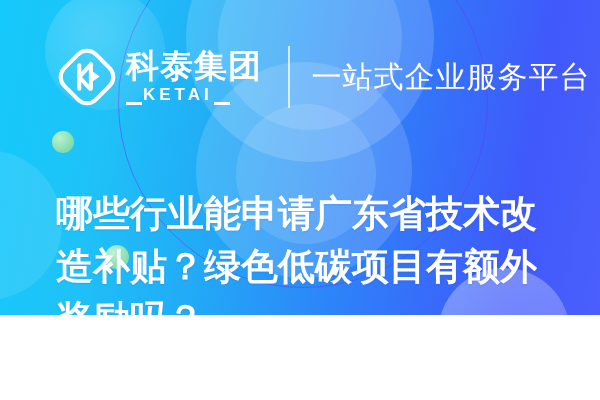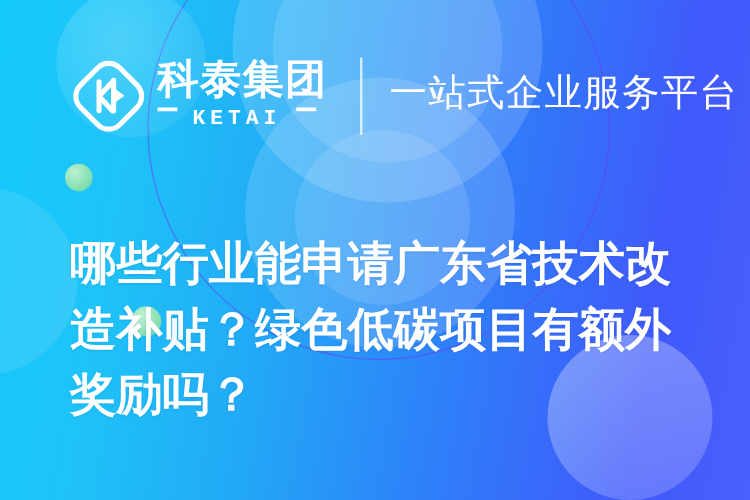--- a/index.html
+++ b/index.html
@@ -3,23 +3,23 @@
 <meta charset="utf-8">
 <style>
   html, body {
     margin: 0;
     padding: 0;
     background: #ffffff;
   }
   #banner {
     position: relative;
     width: 600px;
-    height: 400px;
+    height: 315px;
     overflow: hidden;
-    font-family: Liberation Mono, monospace;
+    font-family: Liberation Sans, sans-serif;
     background: linear-gradient(100deg, #15c9fb 0%, #1ec3f8 18%, #22a9f6 38%, #2f7ef9 62%, #4059fb 85%, #4a5ffc 100%);
   }
 
   
   .deco { position: absolute; pointer-events: none; }
 
   .blob-logo {
     left: 45px; top: -10px;
     width: 120px; height: 120px;
     border-radius: 50%;
@@ -100,22 +100,22 @@
   .logo-cn {
     font-size: 33px;
     font-weight: 700;
     color: #ffffff;
     letter-spacing: 1px;
     line-height: 1.02;
     white-space: nowrap;
   }
   .logo-en-row {
     display: flex;
-    align-items: flex-start;
-    gap: 12px;
+    align-items: flex-end;
+    gap: 1px;
     margin-top: 3px;
   }
   .logo-en-row .bar {
     display: block;
     width: 16px; height: 3px;
     background: #ffffff;
   }
   .logo-en {
     font-size: 17px;
     font-weight: 700;

